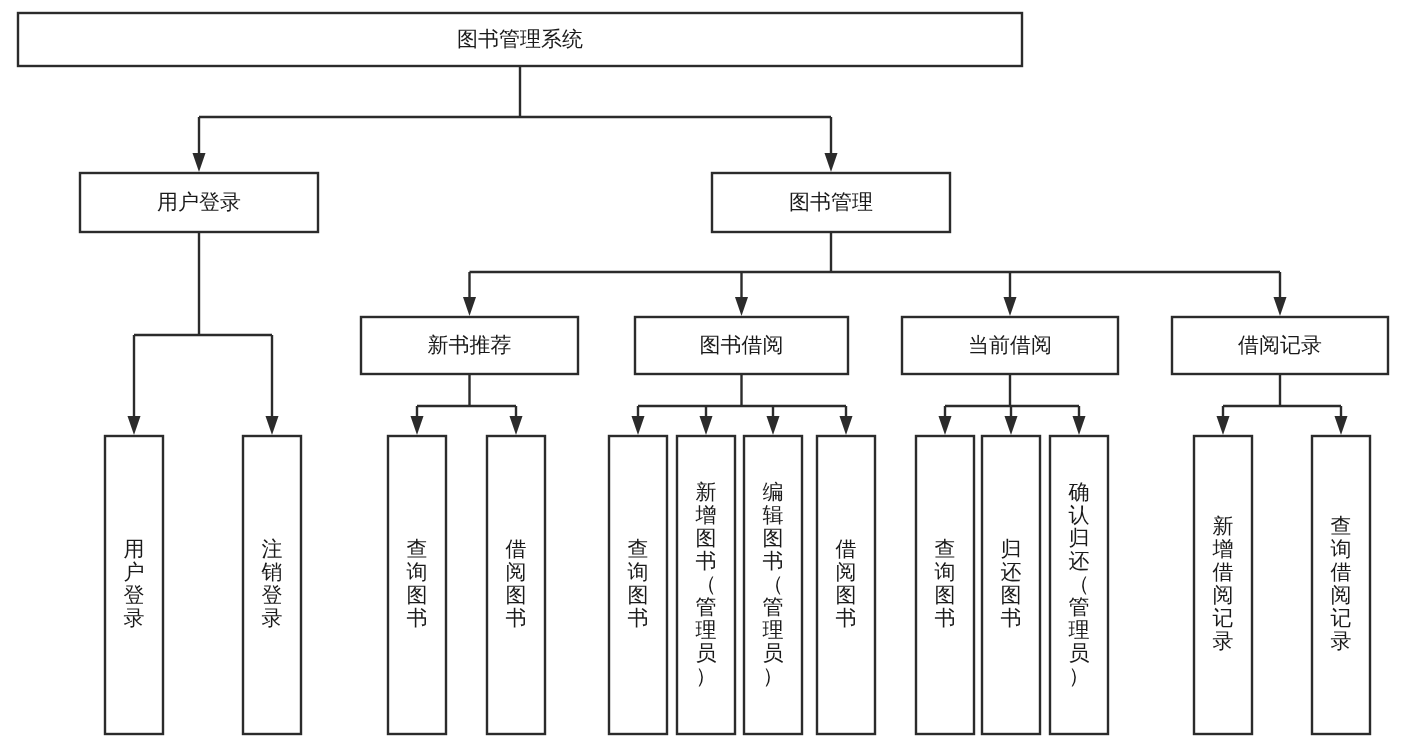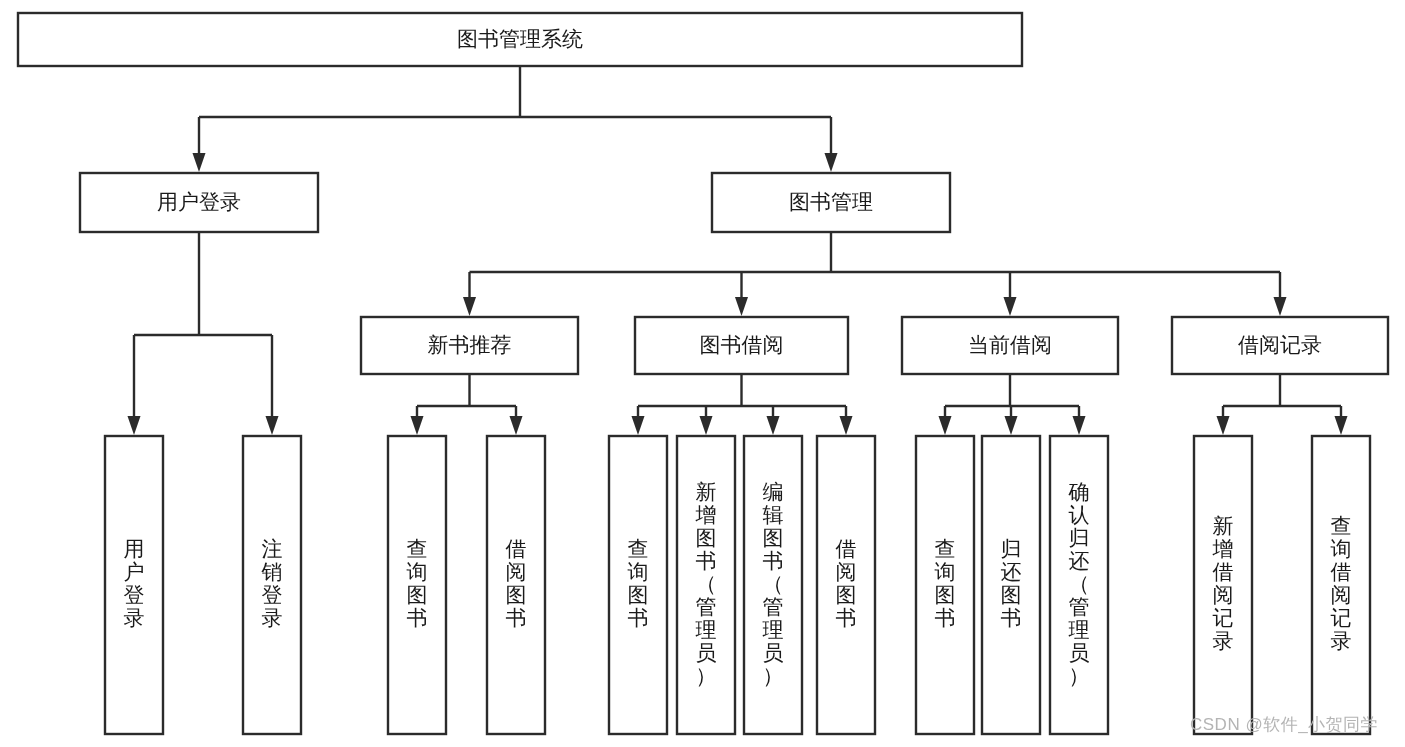--- a/index.html
+++ b/index.html
@@ -205,14 +205,13 @@
         <g>
           <rect x="1194" y="436" width="58" height="298" class="node-box"></rect>
           <text x="1223" class="node-label-v"><tspan x="1223" y="527.5" dominant-baseline="middle">新</tspan><tspan x="1223" y="550.5" dominant-baseline="middle">增</tspan><tspan x="1223" y="573.5" dominant-baseline="middle">借</tspan><tspan x="1223" y="596.5" dominant-baseline="middle">阅</tspan><tspan x="1223" y="619.5" dominant-baseline="middle">记</tspan><tspan x="1223" y="642.5" dominant-baseline="middle">录</tspan></text>
         </g>
         <g>
           <rect x="1312" y="436" width="58" height="298" class="node-box"></rect>
           <text x="1341" class="node-label-v"><tspan x="1341" y="527.5" dominant-baseline="middle">查</tspan><tspan x="1341" y="550.5" dominant-baseline="middle">询</tspan><tspan x="1341" y="573.5" dominant-baseline="middle">借</tspan><tspan x="1341" y="596.5" dominant-baseline="middle">阅</tspan><tspan x="1341" y="619.5" dominant-baseline="middle">记</tspan><tspan x="1341" y="642.5" dominant-baseline="middle">录</tspan></text>
         </g>
       </g>
     </svg>
-  <div class="watermark-text">CSDN @软件_小贺同学</div>
 </div>
 
 </body></html>

